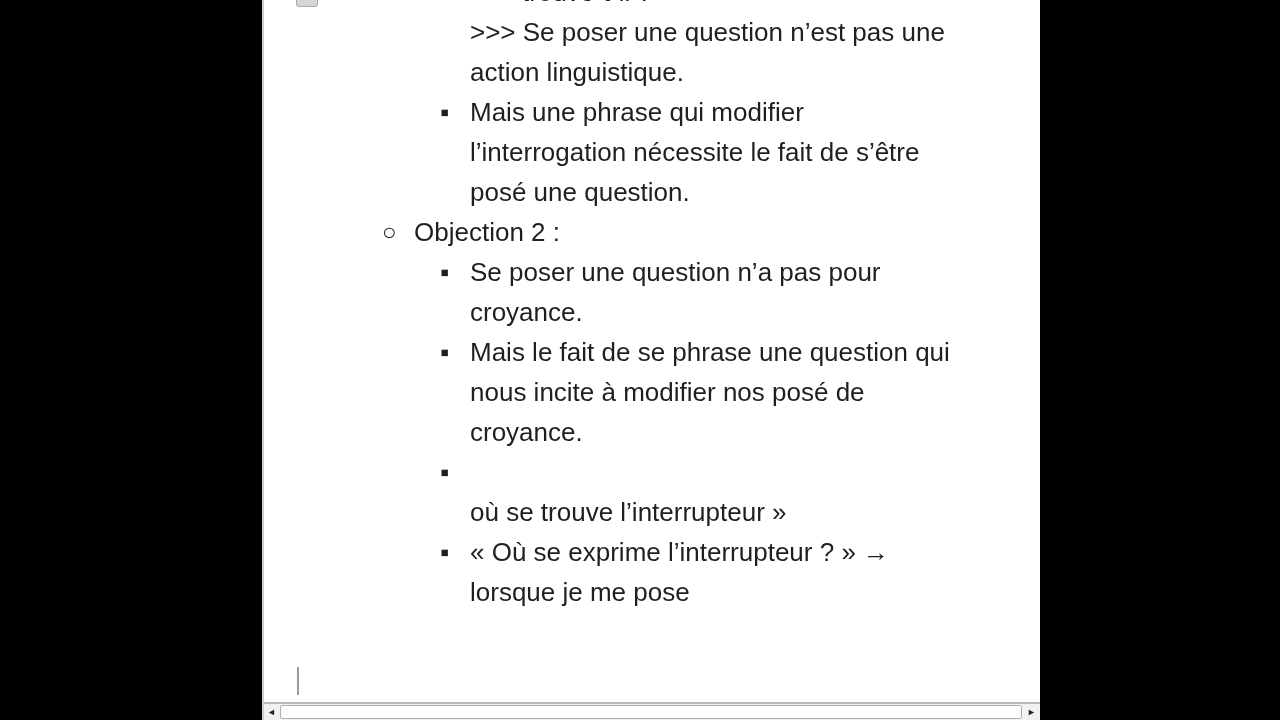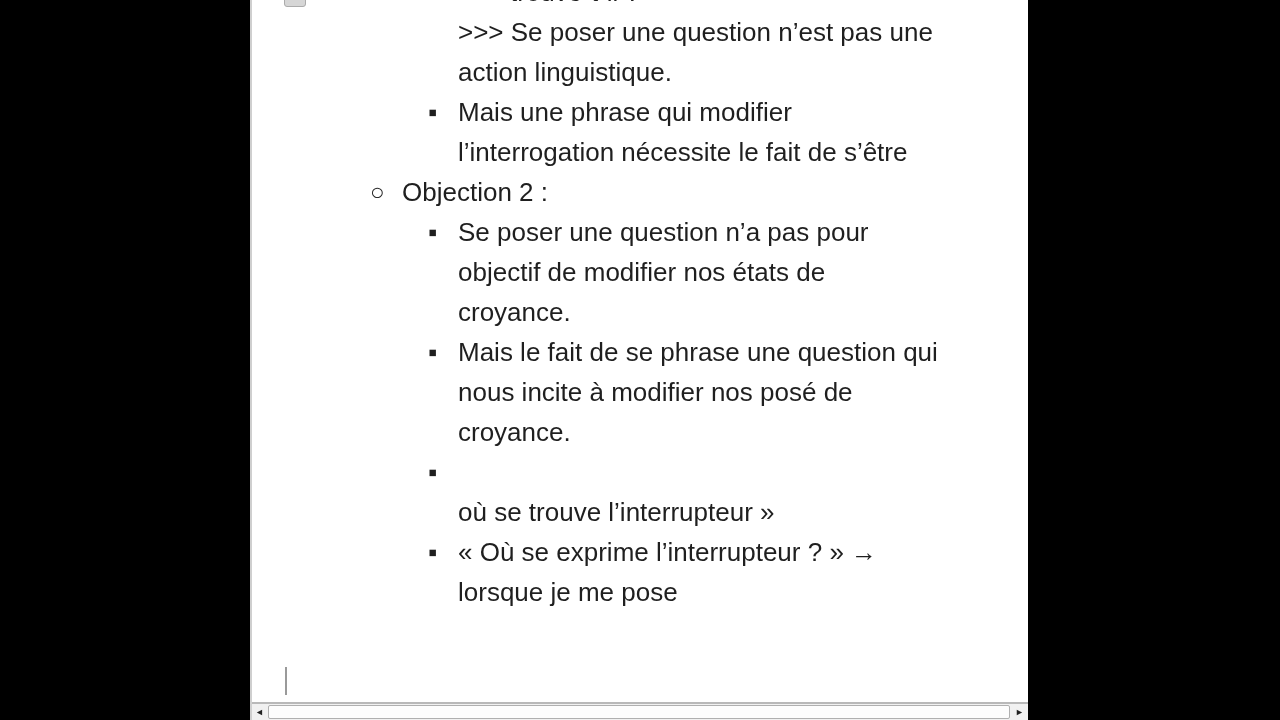--- a/index.html
+++ b/index.html
@@ -1,21 +1,21 @@
 <!DOCTYPE html>
 <html><head>
 <meta charset="utf-8">
 <style>
   html,body{margin:0;padding:0;}
   body{
     width:1280px;height:720px;overflow:hidden;position:relative;
     background:#000;font-family:"Liberation Sans",sans-serif;
   }
   .page{
-    position:absolute;left:250px;top:0;width:778px;height:720px;
+    position:absolute;left:262px;top:0;width:778px;height:720px;
     background:#fff;border-left:2px solid #cfcfcf;box-sizing:border-box;
     overflow:hidden;
   }
   .doc{
     position:absolute;left:0;top:-28px;right:0;
     color:#1f1f1f;font-size:26px;
   }
   .line{position:relative;height:40px;line-height:40px;white-space:nowrap;}
   .bullet{position:absolute;top:0;}
   .l1{padding-left:150px;}
@@ -59,23 +59,23 @@
 
 <div class="page">
   <div class="top-artifact"></div>
 
   <div class="doc">
     <div class="line deep"><span>trouve-t-il ? »</span></div>
     <div class="line l2t"><span>&gt;&gt;&gt; Se poser une question n’est pas une</span></div>
     <div class="line l2t"><span>action linguistique.</span></div>
     <div class="line l2"><span class="bullet">▪</span><span>Mais une phrase qui modifier</span></div>
     <div class="line l2t"><span>l’interrogation nécessite le fait de s’être</span></div>
+    <div class="line l2t"><span>posé une question.</span></div>
     <div class="line l1"><span class="bullet">○</span><span>Objection 2 :</span></div>
     <div class="line l2"><span class="bullet">▪</span><span>Se poser une question n’a pas pour</span></div>
-    <div class="line l2t"><span>objectif de modifier nos états de</span></div>
     <div class="line l2t"><span>croyance.</span></div>
     <div class="line l2"><span class="bullet">▪</span><span>Mais le fait de se phrase une question qui</span></div>
     <div class="line l2t"><span>nous incite à modifier nos posé de</span></div>
     <div class="line l2t"><span>croyance.</span></div>
     <div class="line l2"><span class="bullet">▪</span></div>
     <div class="line l2t"><span>où se trouve l’interrupteur »</span></div>
     <div class="line l2"><span class="bullet">▪</span><span>« Où se exprime l’interrupteur ? » →</span></div>
     <div class="line l2t"><span>lorsque je me pose</span></div>
   </div>
 

